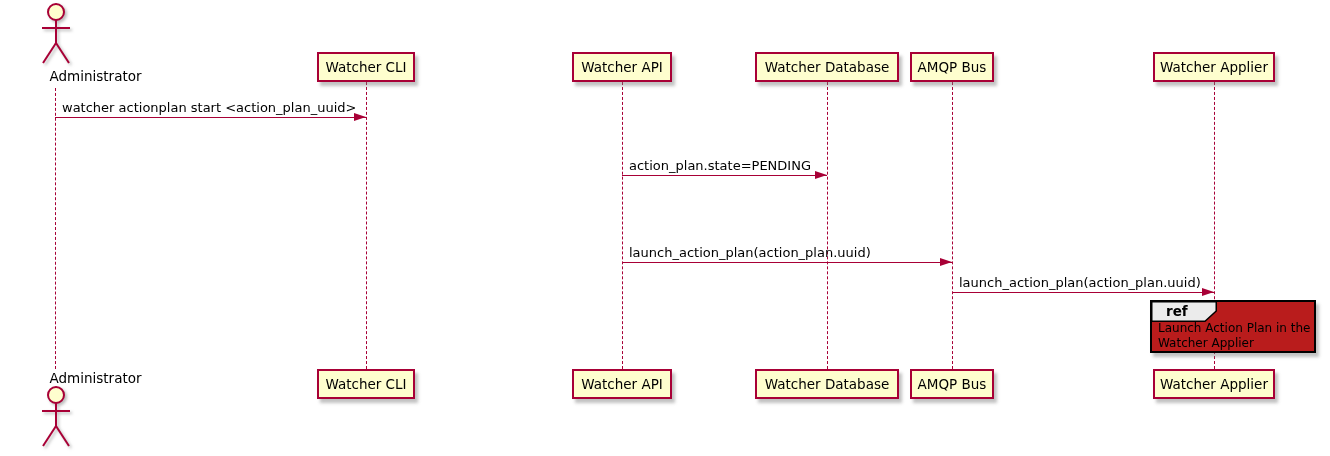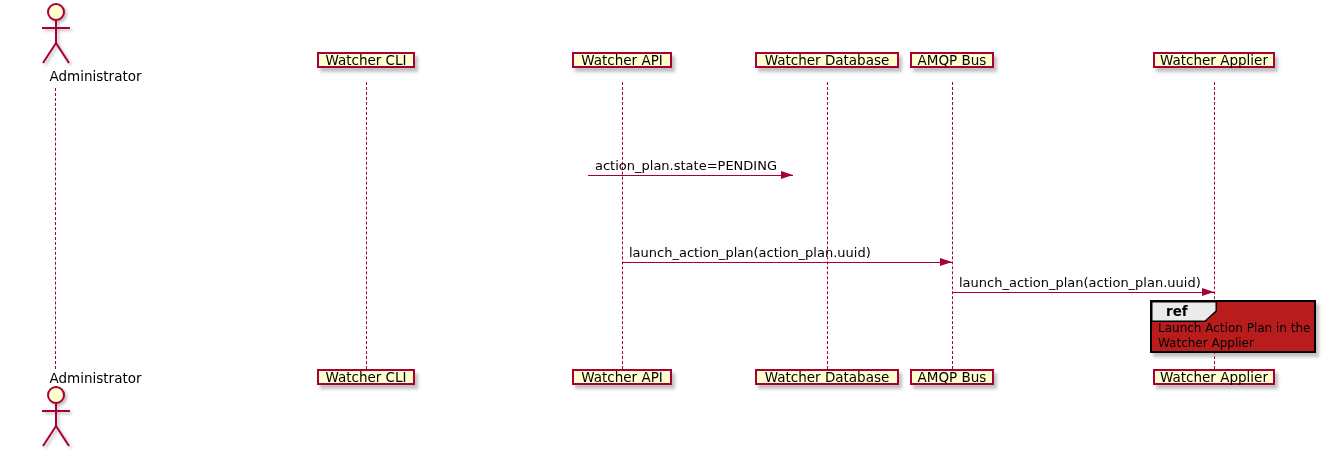--- a/index.html
+++ b/index.html
@@ -15,21 +15,21 @@
   .canvas{
     position:relative;width:1330px;height:456px;overflow:hidden;
     background:var(--background);
     font-family:"DejaVu Sans","Liberation Sans",sans-serif;
     color:var(--text);
   }
   
   .lifeline{position:absolute;width:0;border-left:1px dashed var(--line);z-index:1;}
   
   .pbox{
-    position:absolute;height:16px;box-sizing:border-box;
+    position:absolute;height:30px;box-sizing:border-box;
     background:var(--participant-fill);
     border:2px solid var(--participant-border);
     display:flex;align-items:center;justify-content:center;
     font-size:13.5px;white-space:nowrap;z-index:3;
     box-shadow:3px 4px 3px rgba(120,120,120,.45);
   }
   
   .actor-svg{position:absolute;z-index:3;filter:drop-shadow(2.5px 2.5px 1.5px rgba(120,120,120,.5));}
   .actor-label{position:absolute;font-size:13.5px;text-align:center;white-space:nowrap;z-index:3;margin-left:40px;}
   
@@ -80,23 +80,29 @@
   <div class="pbox" style="left:755px;top:52px;width:144px">
       <span>Watcher Database</span>
     </div>
   <div class="pbox" style="left:910px;top:52px;width:84px">
       <span>AMQP Bus</span>
     </div>
   <div class="pbox" style="left:1153px;top:52px;width:122px">
       <span>Watcher Applier</span>
     </div>
 
+  <div class="message" style="left:55px;top:100px;width:311px">
+    <div class="msg-label" style="padding-left:7px">watcher actionplan start &lt;action_plan_uuid&gt;</div>
+    <div class="msg-line solid">
+        <span class="arrow right"></span>
+      </div>
+  </div>
 
 
-  <div class="message" style="left:588px;top:158px;width:205px">
+  <div class="message" style="left:622px;top:158px;width:205px">
     <div class="msg-label" style="padding-left:7px">action_plan.state=PENDING</div>
     <div class="msg-line solid">
         <span class="arrow right"></span>
       </div>
   </div>
 
 
 
   <div class="message" style="left:622px;top:245px;width:330px">
     <div class="msg-label" style="padding-left:7px">launch_action_plan(action_plan.uuid)</div>

